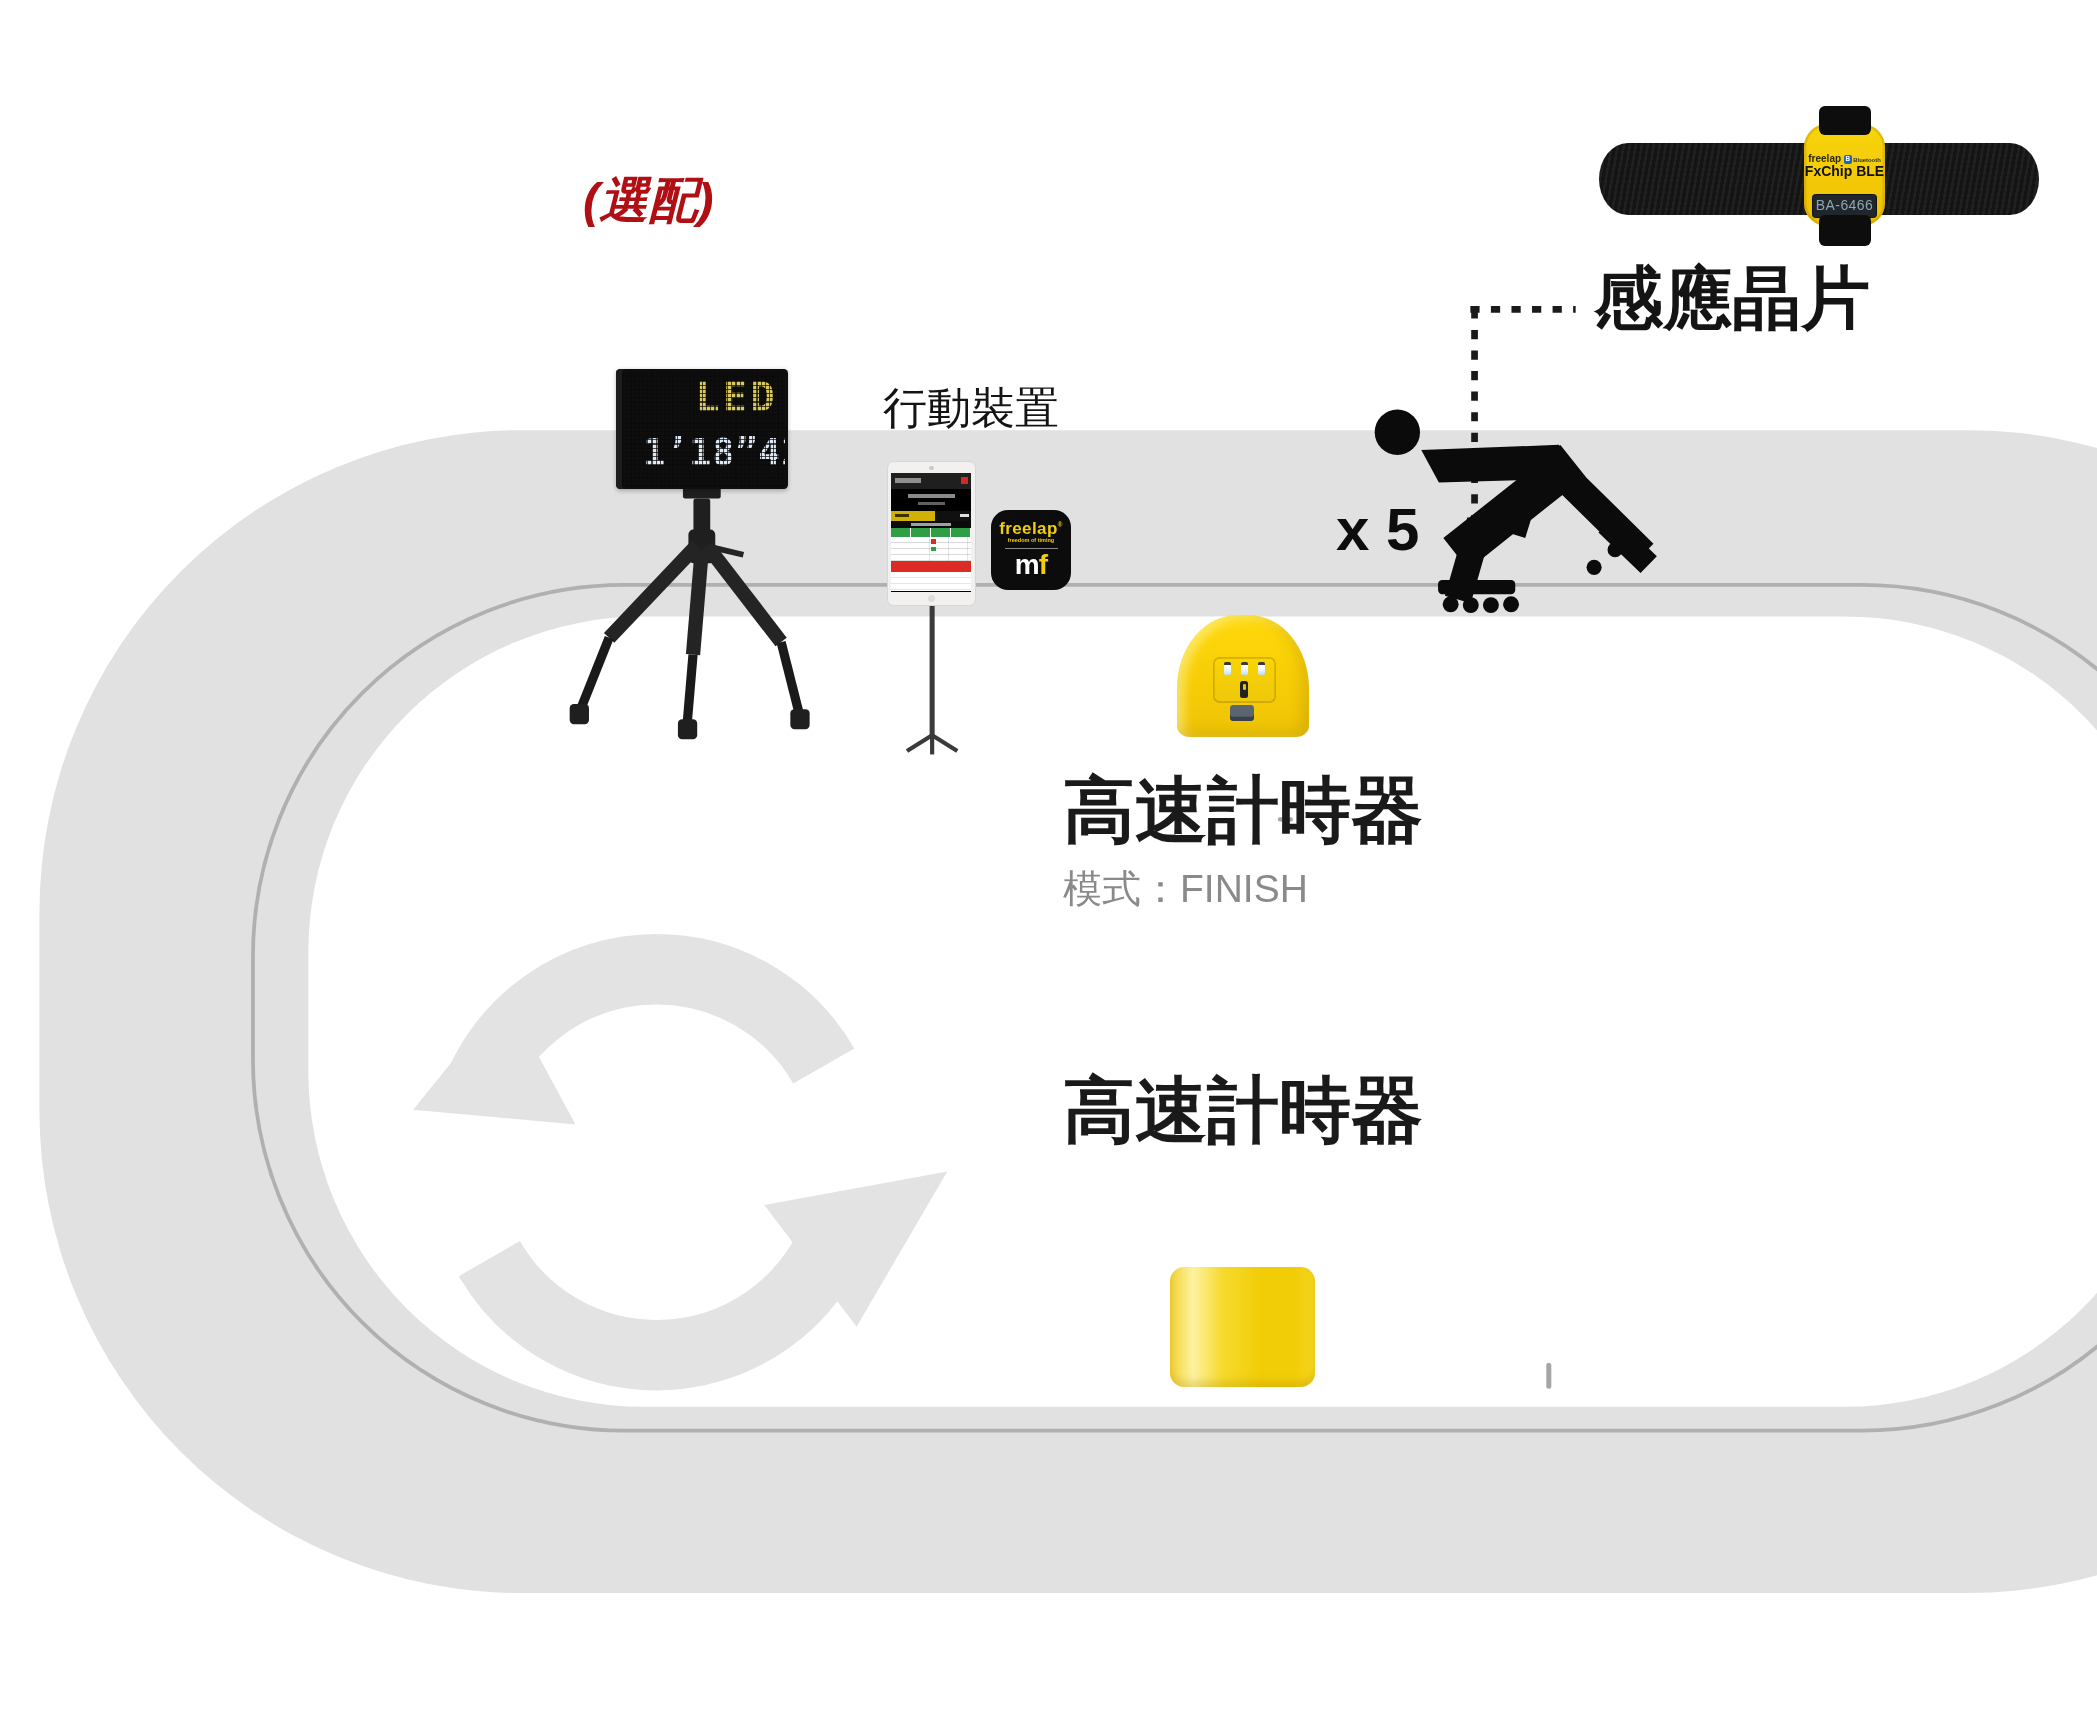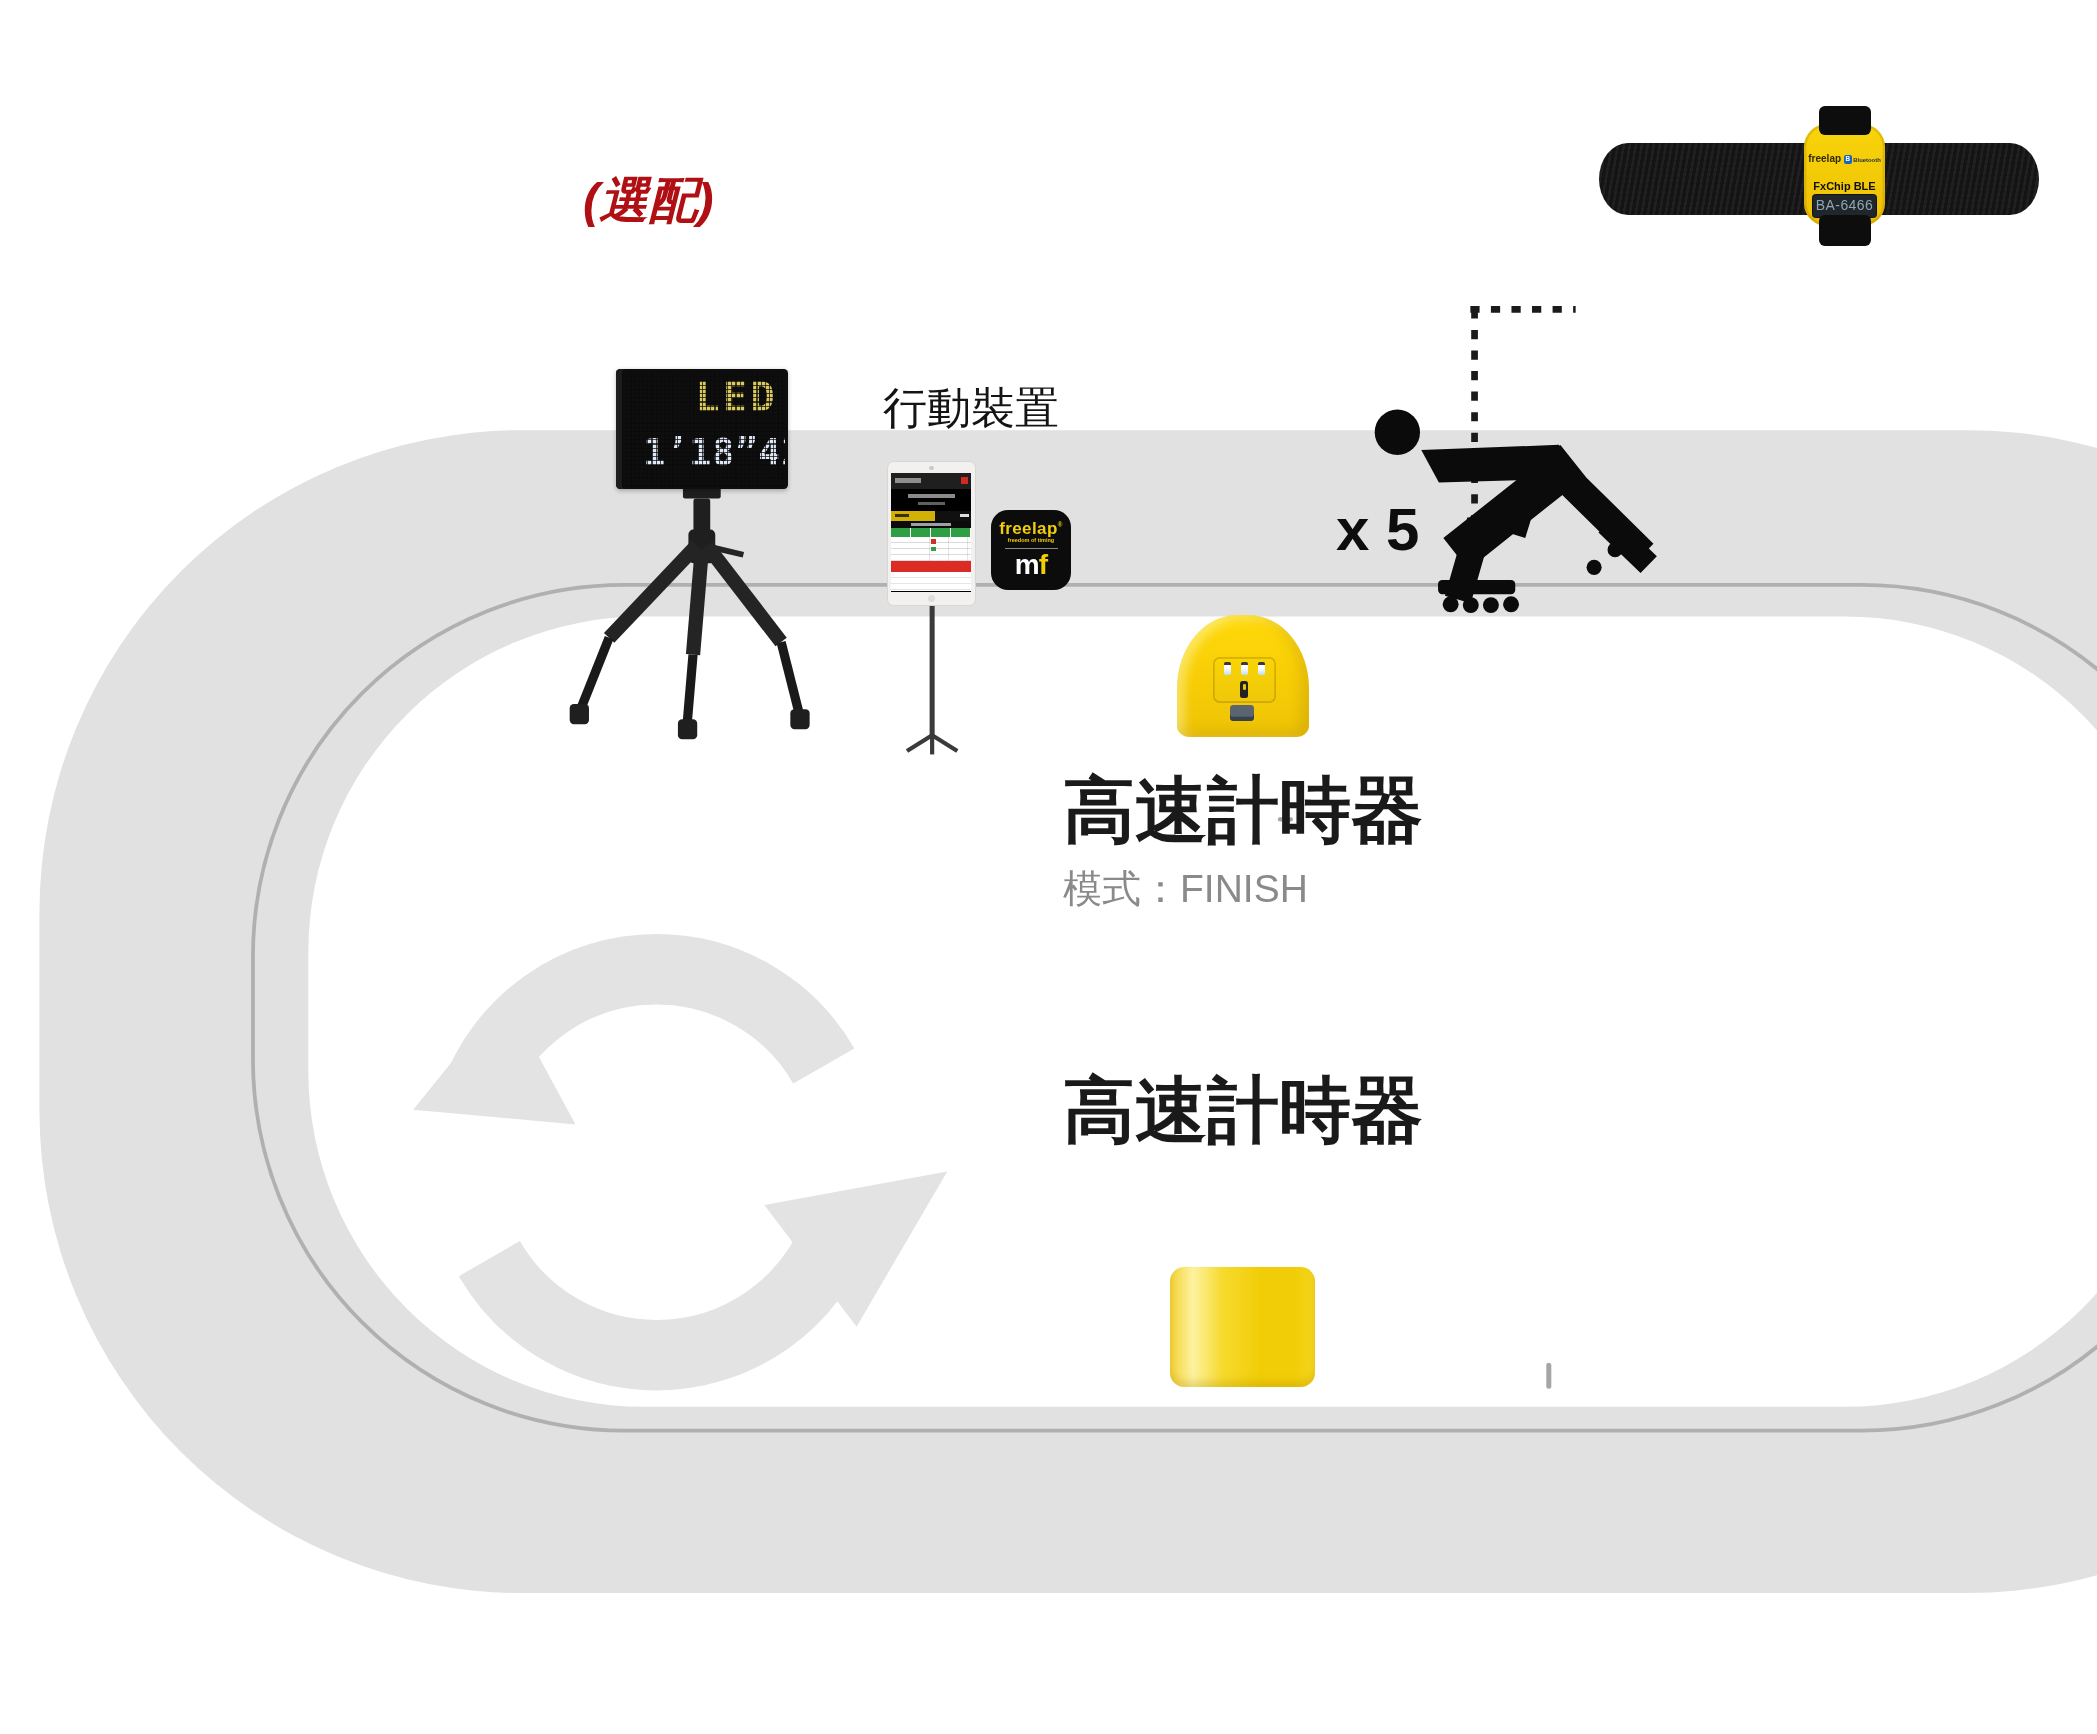--- a/index.html
+++ b/index.html
@@ -74,21 +74,21 @@
   
   .band{left:1599px;top:143px;width:440px;height:72px;background:#141414;border-radius:29px/36px;
         background-image:repeating-linear-gradient(100deg, rgba(255,255,255,.05) 0 2.5px, transparent 2.5px 5.9px);}
   .chip{left:1804px;top:124px;width:81px;height:102px;border-radius:22.7px;
         background:linear-gradient(180deg,#f8d50c,#eebf02);box-shadow:inset 0 0 0 2.5px rgba(120,90,0,.18);
         text-align:center;}
   .chip-brand-row{margin-top:30px;font-size:10px;font-weight:700;color:#2f2a00;line-height:1;}
   .chip-bt{display:inline-block;width:8.4px;height:8.4px;border-radius:2.1px;background:#1467c0;color:#fff;
            font-size:6.3px;font-weight:700;line-height:8.4px;vertical-align:0.8px;margin-left:2.5px;}
   .chip-bt-word{font-size:5.9px;font-weight:700;color:#23303a;margin-left:1.3px;}
-  .chip-model{margin-top:17px;font-size:11px;font-weight:700;color:#101010;line-height:1;}
+  .chip-model{margin-top:0;font-size:14px;font-weight:700;color:#101010;line-height:1;}
   .chip-screen{position:absolute;left:7.6px;right:7.6px;top:70px;height:23.5px;background:#20262a;
                border:1.3px solid #0e1214;border-radius:3.4px;box-sizing:border-box;}
   .chip-serial{font-size:14px;color:#8fa6b2;line-height:21px;letter-spacing:0.4px;}
   .strap{position:absolute;width:52px;background:#0d0d0d;border-radius:5.9px;left:1819px;}
   .strap-top{top:106px;height:29px;}
   .strap-bottom{top:215px;height:31px;}
 
   
   .tx-device{left:1177px;top:615px;width:132px;height:122px;
              background:linear-gradient(180deg,#ffd90a 0%,#f7cd06 55%,#eec306 100%);
@@ -172,20 +172,21 @@
       <path d="M2222 1752 L2282 1790" stroke-width="10"></path>
       <path d="M2222 1752 V1798" stroke-width="10"></path>
     </g>
 
     <rect x="3046" y="1948" width="36" height="10" rx="5" fill="#a6a6a6"></rect>
     <rect x="3686" y="3248" width="12" height="62" rx="6" fill="#a6a6a6"></rect>
   </svg>
 
   <div class="abs txt opt-note">(選配)</div>
   <div class="abs txt mobile-label">行動裝置</div>
+  <div class="abs txt chip-label">感應晶片</div>
   <div class="abs txt skater-count">x 5</div>
 
   <div class="abs txt t-title t1-title">高速計時器</div>
   <div class="abs txt t-mode t1-mode">模式：FINISH</div>
   <div class="abs txt t-title t2-title">高速計時器</div>
 
   <div class="abs led-panel">
     <div class="led-screen">
       <div class="led-brand">LED</div>
       <div class="led-time">1’18”42</div>

